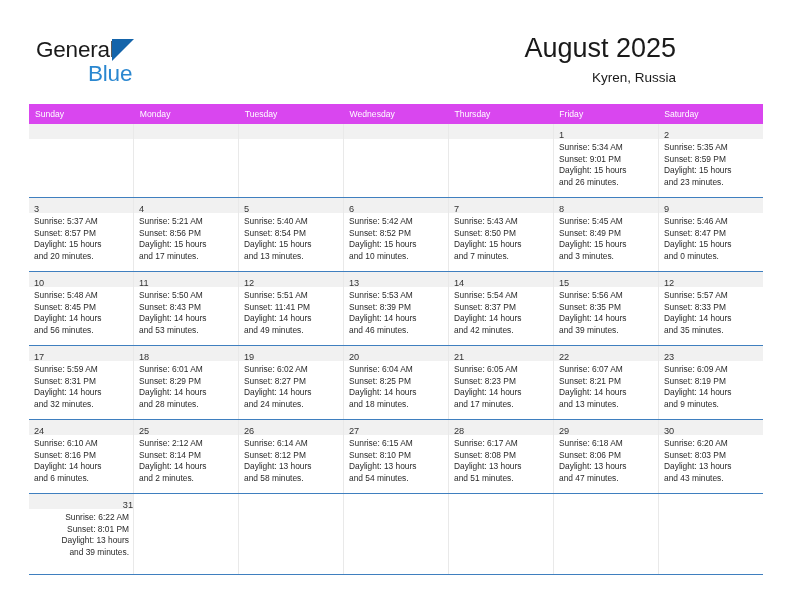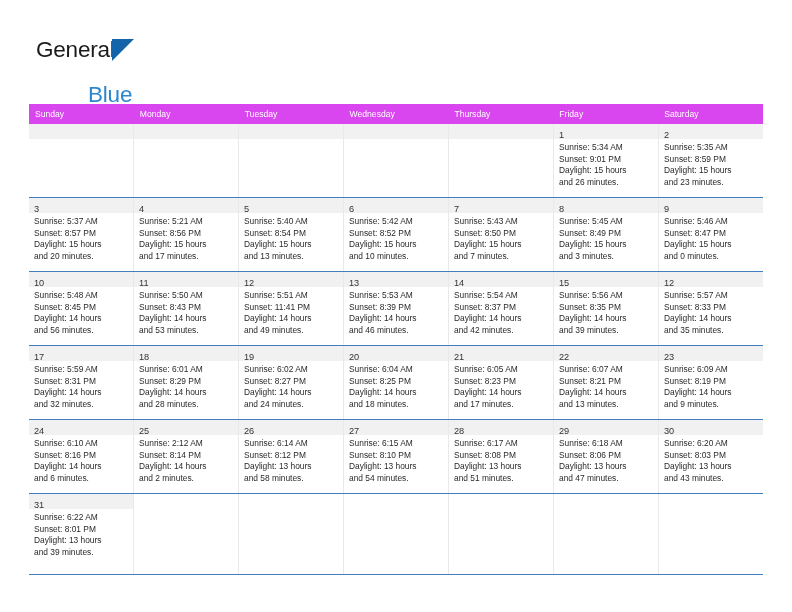--- a/index.html
+++ b/index.html
@@ -48,21 +48,20 @@
     border-bottom: 22px solid transparent;
   }
   .logo-blue {
     position: absolute;
     left: 52px;
     top: 24px;
     font-size: 22.5px;
     color: #2a87d0;
     letter-spacing: -0.2px;
     line-height: 24px;
-    margin-top: 21px;
   }
   .title-block {
     position: absolute;
     right: 36px;
     top: 32px;
     text-align: right;
   }
   .cal-title {
     font-size: 27px;
     color: #1a1a1a;
@@ -132,35 +131,39 @@
 
   .details {
     padding: 3px 4px 0 5px;
   }
   .details .line {
     font-size: 8.4px;
     color: #2a2a2a;
     line-height: 11.6px;
     white-space: nowrap;
   }
-  .lastweek .daycell { height: 80px; }
+  .lastweek .daycell { height: 80px; text-align: right; }
 </style>
 </head>
 <body>
 
 <div class="page">
 
   <div class="top">
 
     <div class="logo">
       <span class="logo-general">General</span>
       <span class="logo-tri"></span>
       <span class="logo-blue">Blue</span>
     </div>
 
+    <div class="title-block">
+      <div class="cal-title">August 2025</div>
+      <div class="cal-sub">Kyren, Russia</div>
+    </div>
 
   </div>
 
   <div class="calendar">
     <div class="weekhead" id="weekhead">
         <div class="hcell">Sunday</div>
         <div class="hcell">Monday</div>
         <div class="hcell">Tuesday</div>
         <div class="hcell">Wednesday</div>
         <div class="hcell">Thursday</div>

